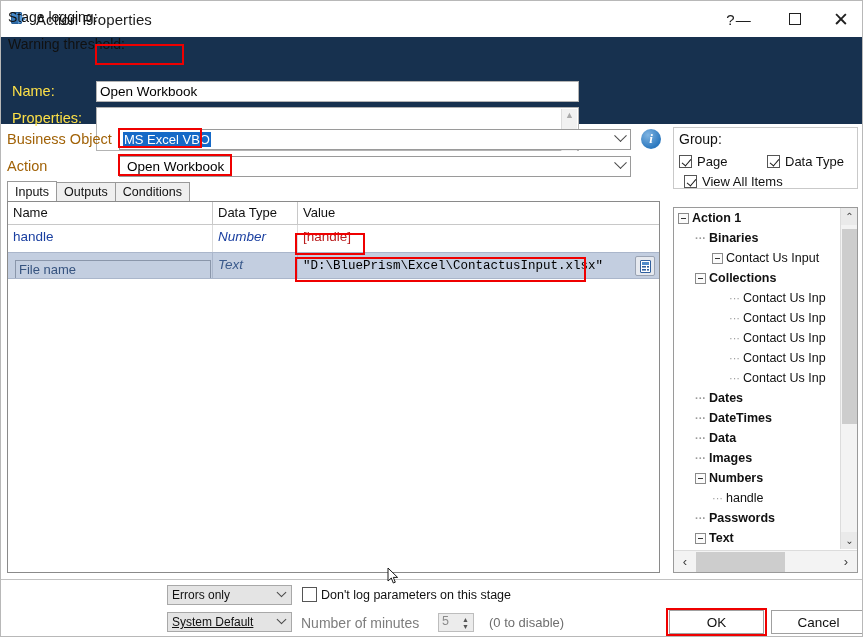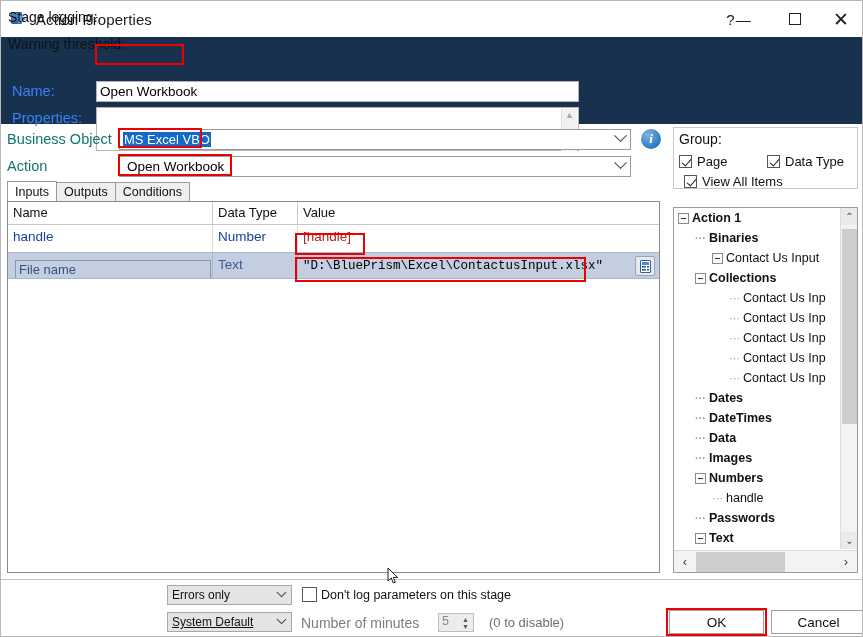--- a/index.html
+++ b/index.html
@@ -54,21 +54,21 @@
   #help-min { width: 66px; letter-spacing: 1px; }
   .glyph-sq { width: 12px; height: 12px; border: 1.6px solid #202020; }
   .glyph-x { font-size: 19px; line-height: 1; font-weight: 300; }
 
   
   #darkhead {
     position: absolute; left: 0; top: 36px; width: 863px; height: 87px;
     background: #17314f;
   }
   #darkhead .lbl {
-    position: absolute; color: #3b82f6; font-size: 14.5px;
+    position: absolute; color: #fde047; font-size: 14.5px;
   }
   #lbl-name { left: 11px; top: 46px; }
   #lbl-desc { left: 11px; top: 73px; }
   #name-input {
     position: absolute; left: 95px; top: 44px; width: 483px; height: 21px;
     background: #ffffff; border: 1px solid #b3b3b3;
     font-size: 13.5px; color: #000; padding: 1px 3px;
     font-family: "Liberation Sans", sans-serif;
     line-height: 18px;
   }
@@ -84,21 +84,21 @@
   }
   #desc-scroll .ar { font-size: 9px; color: #a9a9a9; line-height: 9px; }
 
   
   .annot {
     position: absolute; border: 2px solid #ef0000; pointer-events: none;
     z-index: 40;
   }
 
   
-  .row-lbl { position: absolute; font-size: 14.5px; color: #0f766e; }
+  .row-lbl { position: absolute; font-size: 14.5px; color: #a16207; }
   #lbl-bo { left: 6px; top: 130px; }
   #lbl-act { left: 6px; top: 157px; }
   .combo {
     position: absolute; height: 21px; background: #ffffff;
     border: 1px solid #9a9a9a; display: flex; align-items: center;
     font-size: 13.5px; color: #000; padding-left: 3px;
   }
   .combo .chev {
     position: absolute; right: 5px; top: 4px;
     width: 9px; height: 9px; border-right: 1.6px solid #4a4a4a;
@@ -149,21 +149,21 @@
   }
   .gh.c1 { width: 205px; }
   .gh.c2 { width: 85px; }
   .gh.c3 { width: 361px; border-right: none; }
   .grow { position: absolute; left: 0; width: 651px; height: 27px; display: flex; }
   #grow1 { top: 23px; background: #ffffff; }
   #grow2 { top: 50px; background: #c3cee0; border-top: 1px solid #aab6cb; border-bottom: 1px solid #aab6cb; }
   .gc { height: 100%; font-size: 13.5px; color: #1a3fa0; padding: 4px 0 0 5px;
         border-right: 1px solid #dcdcdc; overflow: hidden; white-space: nowrap; }
   .gc.c1 { width: 205px; }
-  .gc.c2 { width: 85px; }
+  .gc.c2 { width: 85px; font-style: italic; }
   .gc.c3 { width: 361px; border-right: none; color: #b91c1c; position: relative; }
   #grow2 .gc { border-right-color: #aab6cb; color: #3a5a8c; }
   #name-cell-box {
     width: 196px; height: 19px; margin: 3px 0 0 2px;
     background: #c3cee0; border: 1px solid #8a96aa;
     font-size: 13px; color: #36537f; padding: 1px 0 0 3px;
   }
   #val-cell-2 { color: #000; font-family: "Liberation Mono", monospace; font-size: 12.5px; padding-top: 6px; }
   #calcbtn {
     position: absolute; right: 4px; top: 3px; width: 20px; height: 20px;

